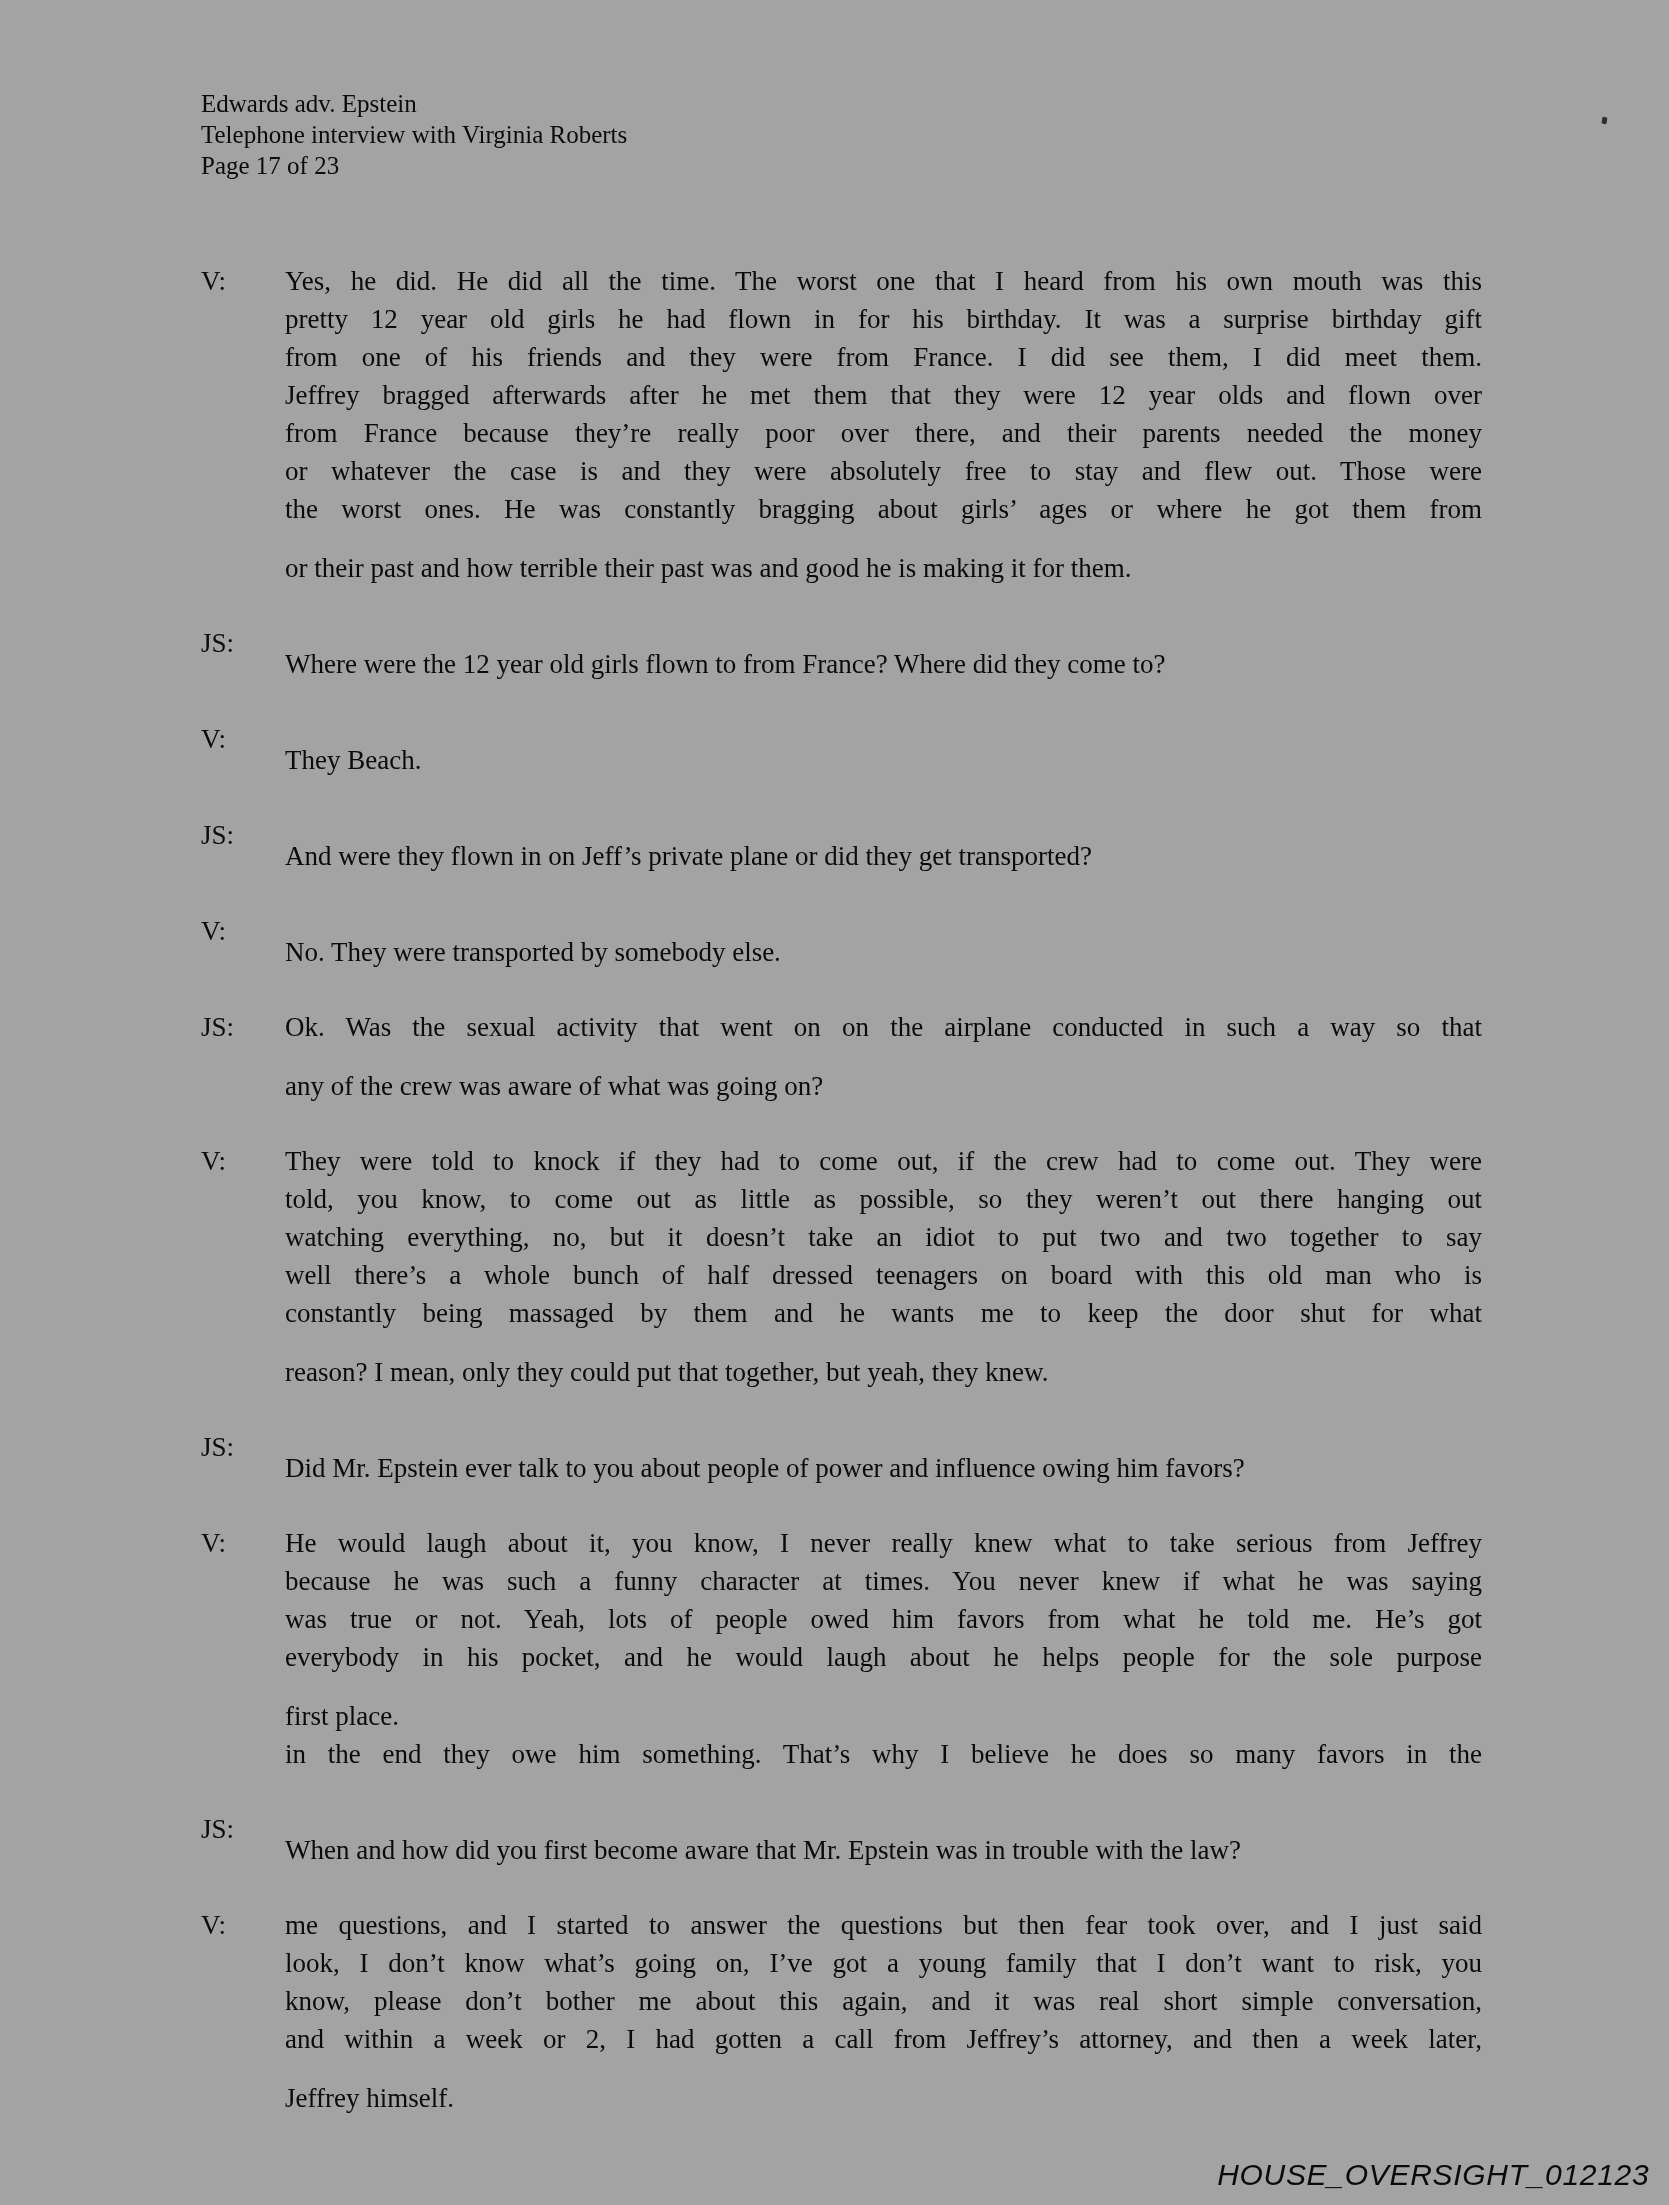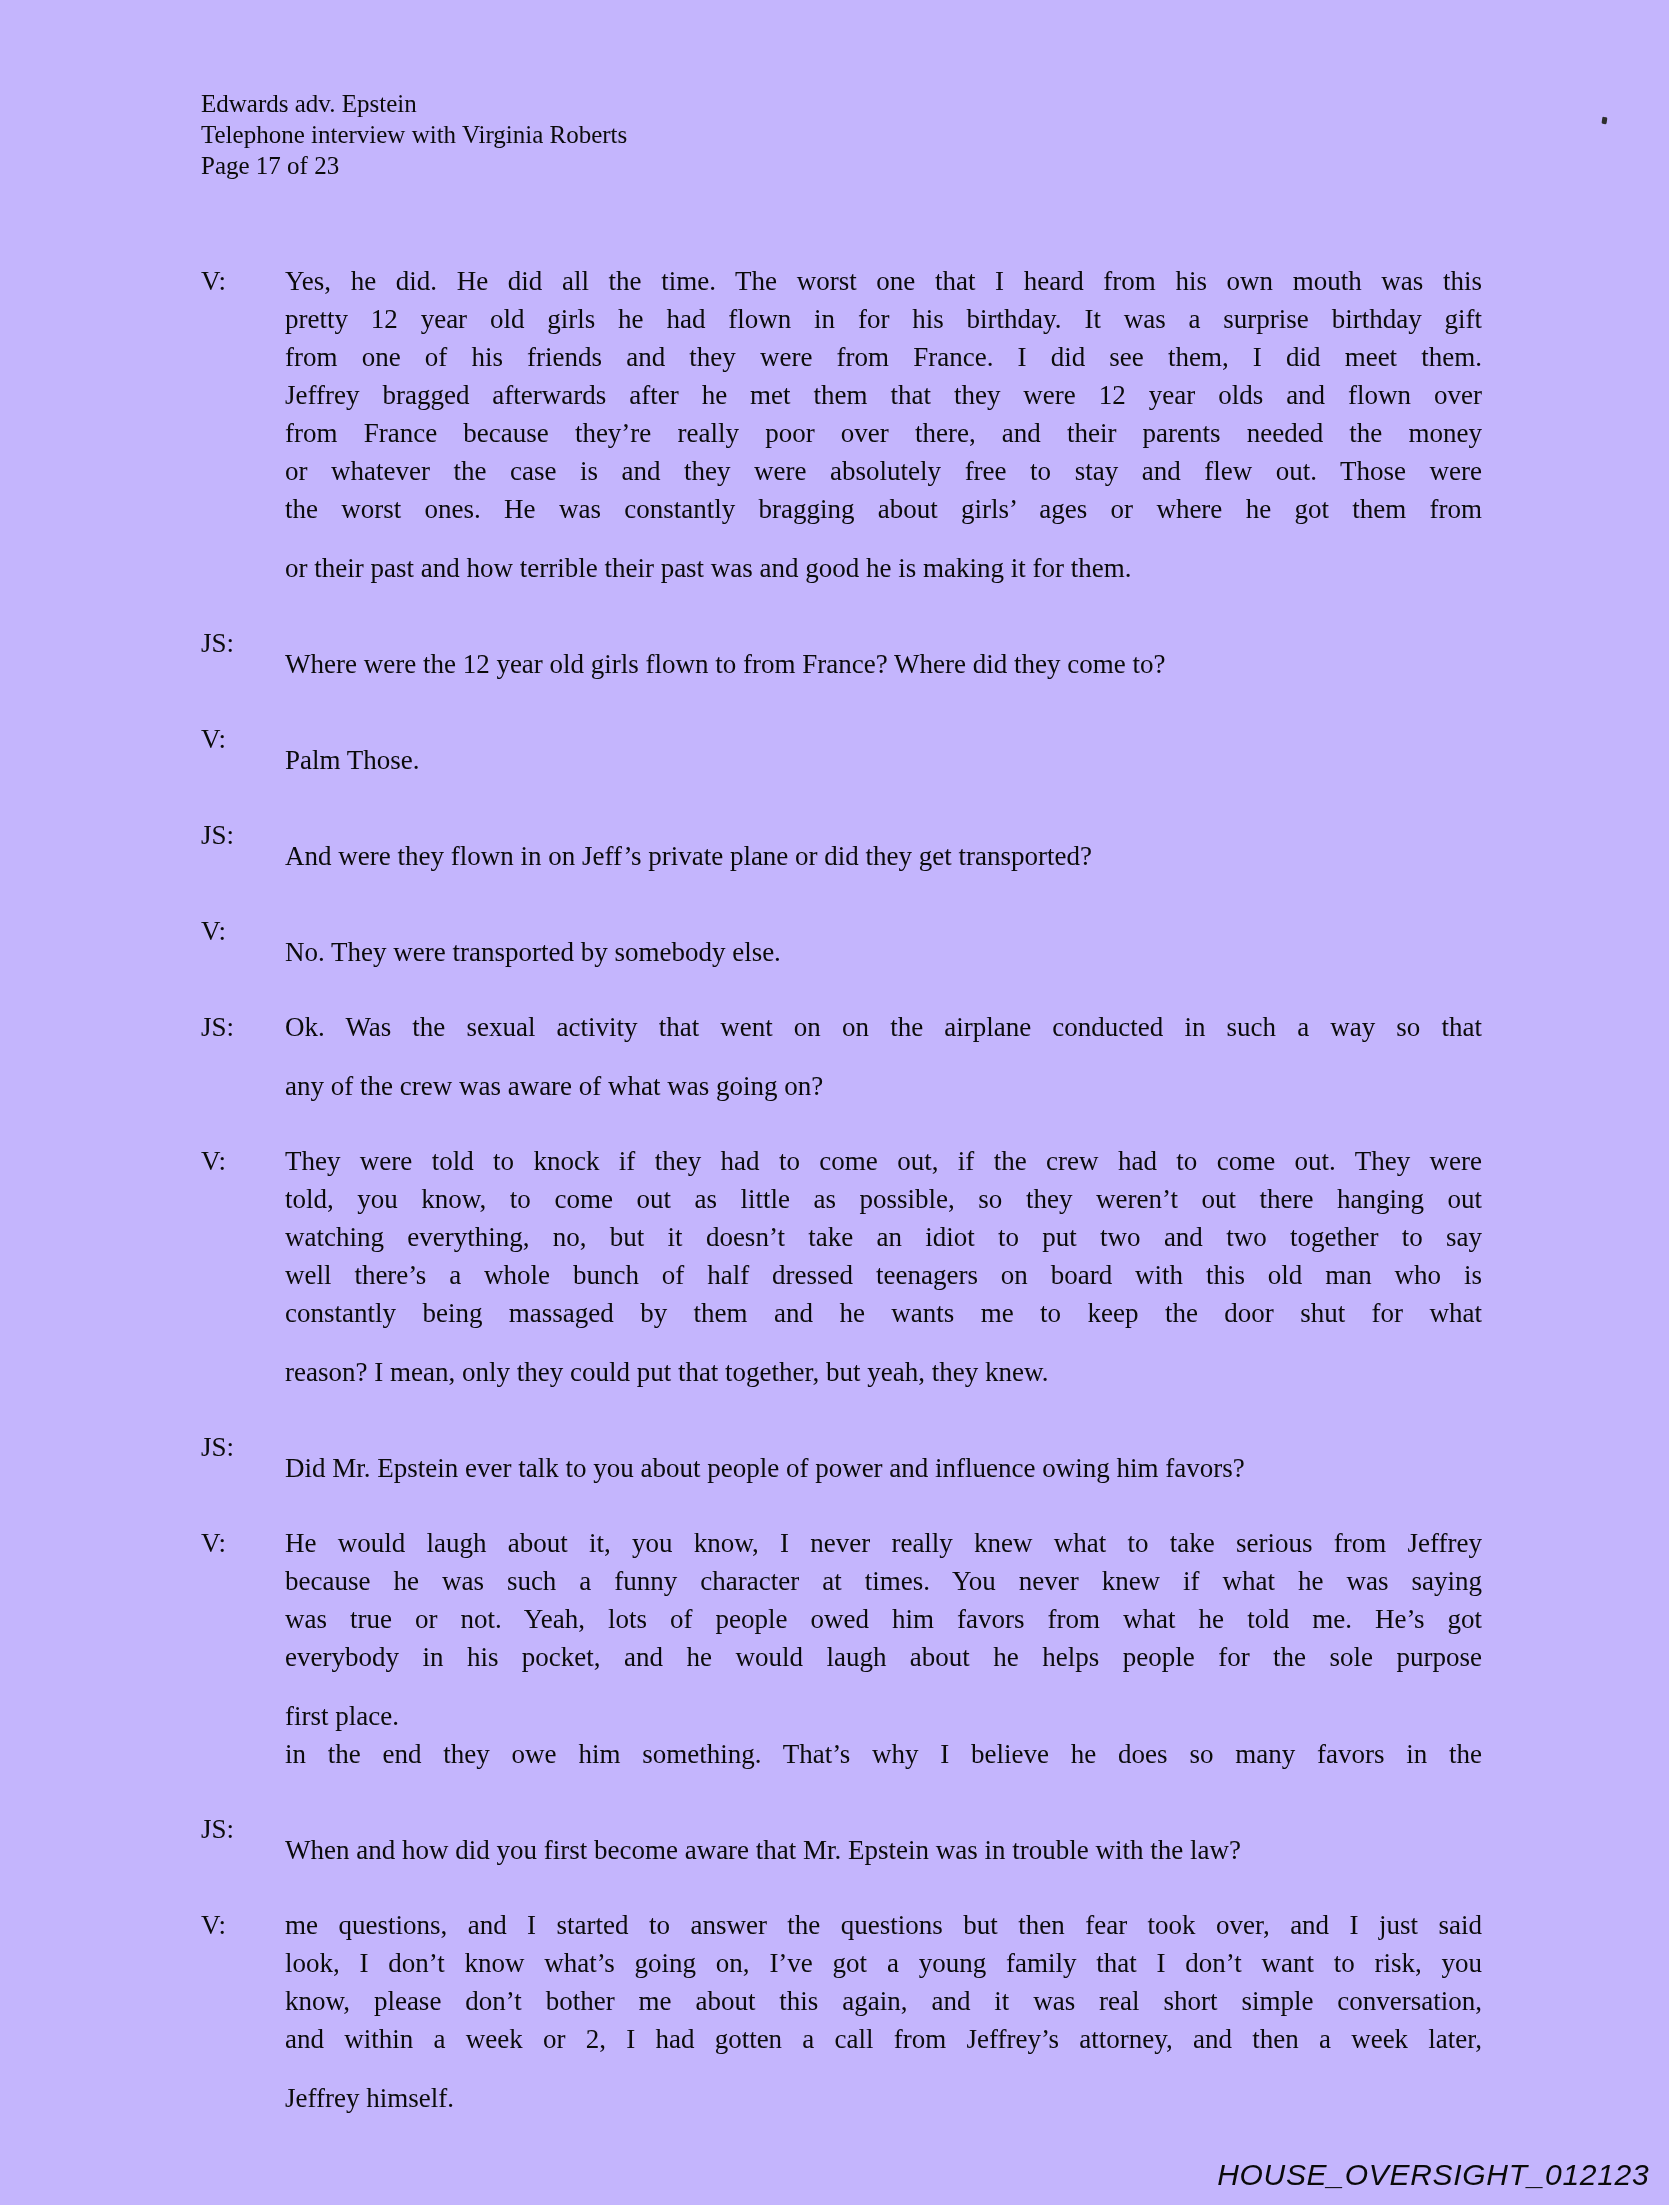--- a/index.html
+++ b/index.html
@@ -4,21 +4,21 @@
 <style>
   html, body {
     margin: 0;
     padding: 0;
     background: #ffffff;
   }
   .page {
     position: relative;
     width: 1669px;
     height: 2205px;
-    background: #c4b5fd;
+    background: #a3a3a3;
     color: #0b0b0b;
     font-family: "Liberation Serif", serif;
     overflow: hidden;
   }
   .header {
     position: absolute;
     left: 201px;
     top: 88px;
     font-size: 25px;
     line-height: 31px;
@@ -105,21 +105,21 @@
       </div>
       <div class="entry">
         <div class="speaker">JS:</div>
         <div class="para">
           <div class="line last">Where were the 12 year old girls flown to from France?  Where did they come to?</div>
         </div>
       </div>
       <div class="entry">
         <div class="speaker">V:</div>
         <div class="para">
-          <div class="line last">Palm Those.</div>
+          <div class="line last">They Beach.</div>
         </div>
       </div>
       <div class="entry">
         <div class="speaker">JS:</div>
         <div class="para">
           <div class="line last">And were they flown in on Jeff’s private plane or did they get transported?</div>
         </div>
       </div>
       <div class="entry">
         <div class="speaker">V:</div>

